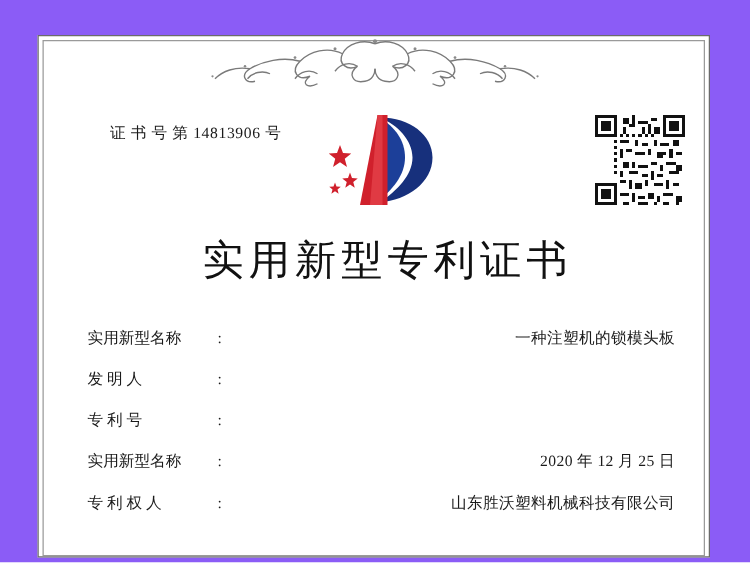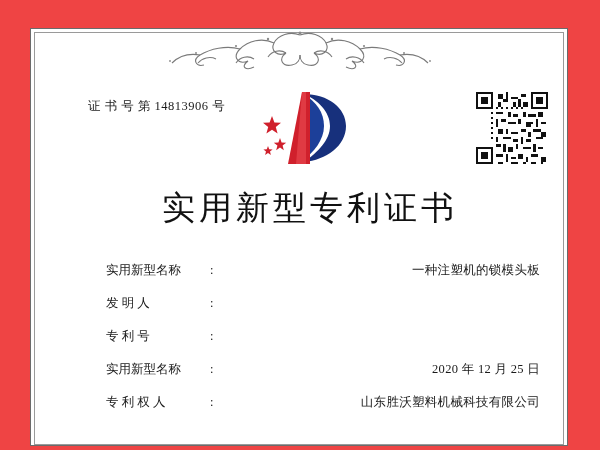--- a/index.html
+++ b/index.html
@@ -7,21 +7,21 @@
     padding: 0;
     background: #ffffff;
   }
   body {
     font-family: "Liberation Serif", serif;
   }
   .page {
     position: relative;
     width: 600px;
     height: 450px;
-    background: #ef4444;
+    background: #8b5cf6;
     overflow: hidden;
   }
   
   .cert-frame {
     position: absolute;
     left: 30px;
     top: 28px;
     width: 538px;
     height: 418px;
     border: 1px solid #6b6b6b;
@@ -101,21 +101,20 @@
     font-size: 12.5px;
     color: #1a1a1a;
     white-space: nowrap;
   }
   .field-label {
     width: 104px;
     flex: 0 0 104px;
     display: flex;
     justify-content: space-between;
     letter-spacing: 0px;
-    margin-left: 36px;
   }
   .field-sep {
     flex: 0 0 auto;
     padding: 0 6px 0 0;
   }
   .field-value {
     flex: 1 1 auto;
     letter-spacing: 0.3px;
     text-align: right;
   }

